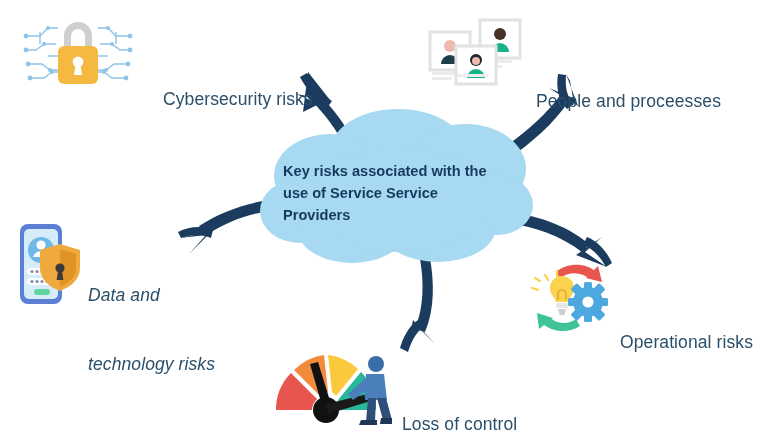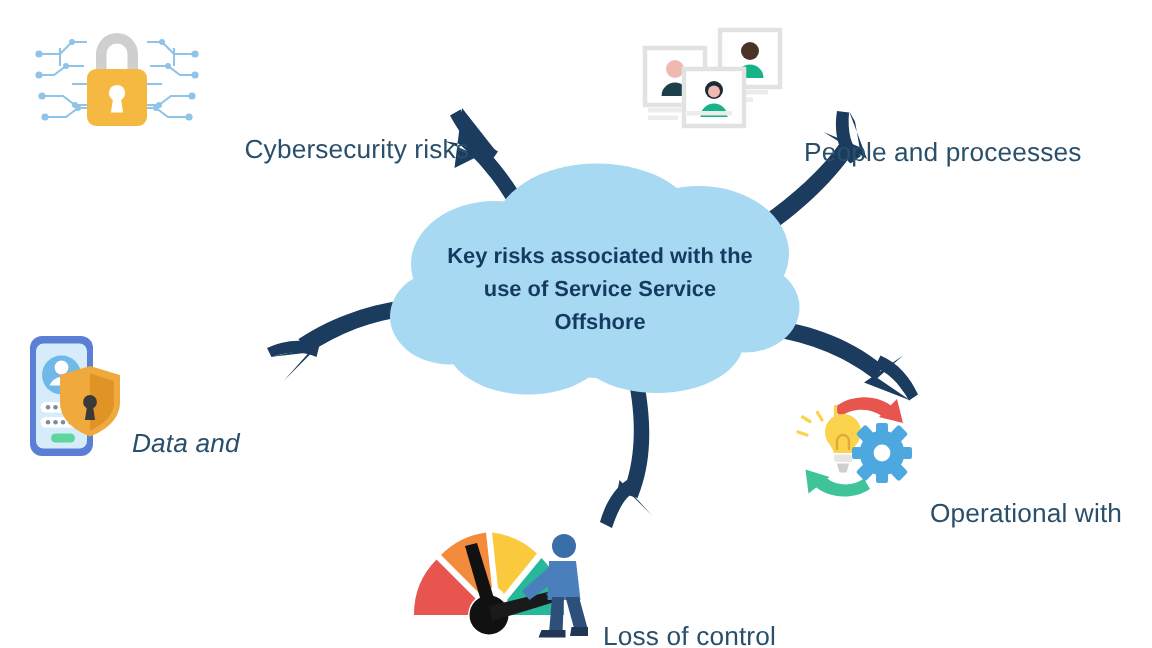--- a/index.html
+++ b/index.html
@@ -38,21 +38,21 @@
   #label-people  { left: 536px; top: 44px; }
   #label-data    { left: 88px;  top: 238px; font-style: italic; }
   #label-oper    { left: 620px; top: 285px; }
   #label-loss    { left: 402px; top: 367px; }
 
   .cloud-text {
     position: absolute;
     left: 283px;
     top: 160px;
     width: 234px;
-    text-align: center;
+    text-align: left;
     color: #163a5f;
     font-weight: bold;
     font-size: 14.6px;
     line-height: 1.52;
     font-family: "Liberation Sans", sans-serif;
   }
   .icon-box { position: absolute; }
   #icon-lock   { left: 18px;  top: 10px;  width: 120px; height: 88px; }
   #icon-people { left: 424px; top: 18px;  width: 104px; height: 72px; }
   #icon-phone  { left: 8px;   top: 218px; width: 80px;  height: 92px; }
@@ -118,21 +118,21 @@
       <ellipse cx="497" cy="205" rx="36" ry="30"></ellipse>
       <ellipse cx="352" cy="228" rx="55" ry="35"></ellipse>
       <ellipse cx="438" cy="227" rx="58" ry="35"></ellipse>
       <ellipse cx="398" cy="200" rx="92" ry="52"></ellipse>
     </g>
   </svg>
 
   <div class="cloud-text">
     <div>Key risks associated with the</div>
     <div>use of Service Service</div>
-    <div>Offshore</div>
+    <div>Providers</div>
   </div>
 
   <div class="icon-box" id="icon-lock">
     <svg viewBox="0 0 120 88" width="120" height="88" xmlns="http://www.w3.org/2000/svg">
       <g stroke="#8fc4e8" stroke-width="1.4" fill="none">
         <path d="M8,26 H22 L30,18 H40"></path>
           <path d="M8,40 H18 L26,34 H38"></path>
         <path d="M10,54 H24 L32,60 H40"></path>
           <path d="M12,68 H26 L34,62 H40"></path>
         <path d="M22,22 V34"></path>
@@ -282,23 +282,24 @@
   <div class="node-label" id="label-cyber">
     <div>Cybersecurity risks</div>
   </div>
 
   <div class="node-label" id="label-people">
     <div>People and proceesses</div>
   </div>
 
   <div class="node-label" id="label-data">
     <div>Data and</div>
+    <div>technology risks</div>
   </div>
 
   <div class="node-label" id="label-oper">
-    <div>Operational with</div>
+    <div>Operational risks</div>
   </div>
 
   <div class="node-label" id="label-loss">
     <div>Loss of control</div>
   </div>
 
 </div>
 
 </body></html>

